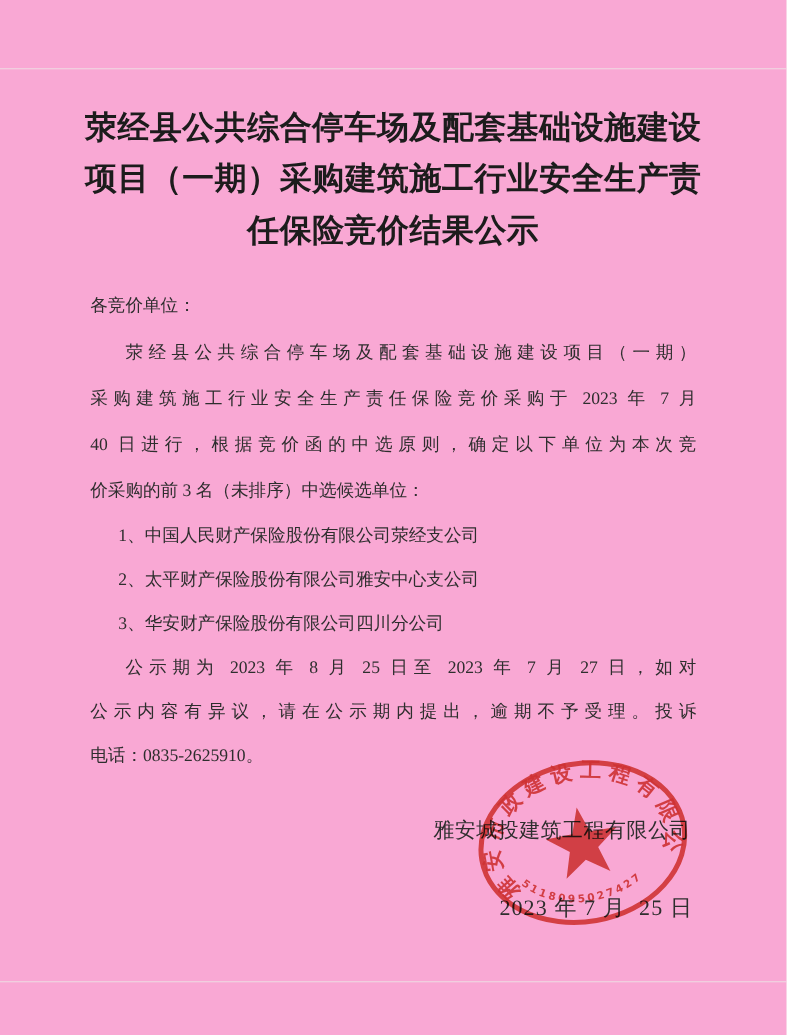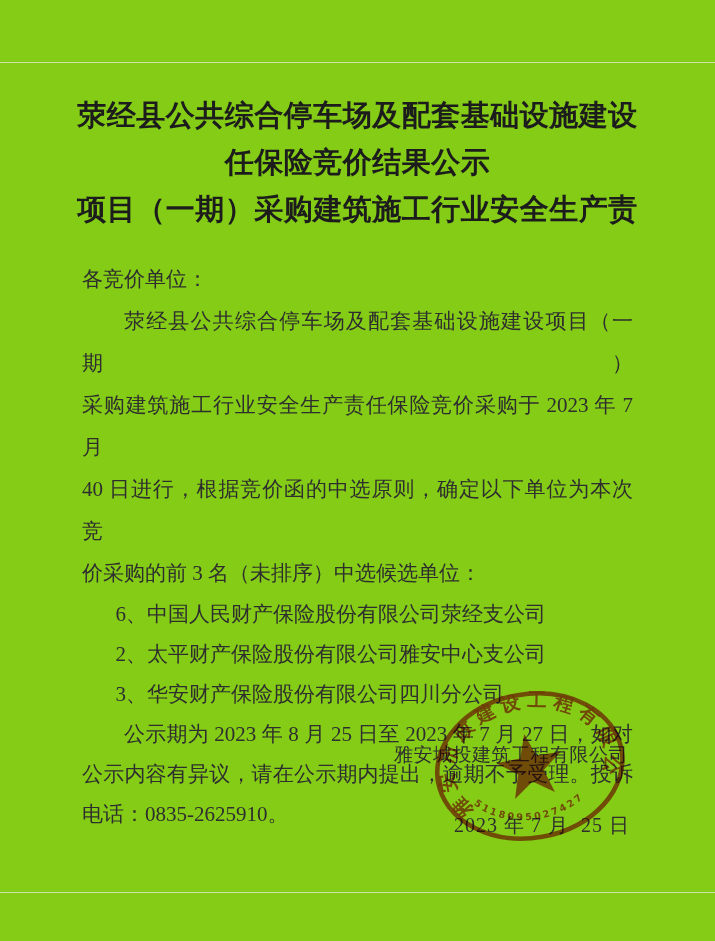--- a/index.html
+++ b/index.html
@@ -4,21 +4,21 @@
 <style>
   html,body{margin:0;padding:0;}
   body{
     width:715px;height:941px;
     background:#f4f4f2;
     font-family:"Liberation Serif","DejaVu Serif",serif;
   }
   .page{
     position:relative;
     width:715px;height:941px;
-    background:#84cc16;
+    background:#f9a8d4;
     overflow:hidden;
     color:#2e2e2e;
   }
   .scanline{
     position:absolute;left:0;right:0;height:1px;
     background:#edede9;opacity:.7;
   }
   .scanline.l1{top:62px;}
   .scanline.l2{top:892px;}
 
@@ -30,21 +30,21 @@
     font-weight:700;
     font-size:29px;
     line-height:47px;
     color:#1c1c1c;
     letter-spacing:.5px;
   }
 
   
   .body{
     margin:25px 82px 0;
-    font-size:21px;
+    font-size:16px;
     line-height:42px;
     color:#2e2e2e;
   }
   .salutation{line-height:42px;}
   .para .p-line{
     text-align:justify;
     text-align-last:justify;
   }
   .para .p-line:last-child{text-align-last:left;}
   .para .p-line:first-child{text-indent:2em;}
@@ -89,34 +89,34 @@
 </head>
 <body>
 
 <div class="page">
 
   <div class="scanline l1"></div>
   <div class="scanline l2"></div>
 
   <div class="title">
       <div class="title-line">荥经县公共综合停车场及配套基础设施建设</div>
+      <div class="title-line">项目（一期）采购建筑施工行业安全生产责</div>
       <div class="title-line">任保险竞价结果公示</div>
-      <div class="title-line">项目（一期）采购建筑施工行业安全生产责</div>
     </div>
 
   <div class="body">
     <div class="salutation">各竞价单位：</div>
     <div class="para para-1">
         <div class="p-line">荥经县公共综合停车场及配套基础设施建设项目（一期）</div>
         <div class="p-line">采购建筑施工行业安全生产责任保险竞价采购于 2023 年 7 月</div>
         <div class="p-line">40 日进行，根据竞价函的中选原则，确定以下单位为本次竞</div>
         <div class="p-line">价采购的前 3 名（未排序）中选候选单位：</div>
       </div>
     <div class="list">
-        <div class="list-item">6、中国人民财产保险股份有限公司荥经支公司</div>
+        <div class="list-item">1、中国人民财产保险股份有限公司荥经支公司</div>
         <div class="list-item">2、太平财产保险股份有限公司雅安中心支公司</div>
         <div class="list-item">3、华安财产保险股份有限公司四川分公司</div>
       </div>
     <div class="para para-2">
         <div class="p-line">公示期为 2023 年 8 月 25 日至 2023 年 7 月 27 日，如对</div>
         <div class="p-line">公示内容有异议，请在公示期内提出，逾期不予受理。投诉</div>
         <div class="p-line">电话：0835-2625910。</div>
       </div>
   </div>
 

